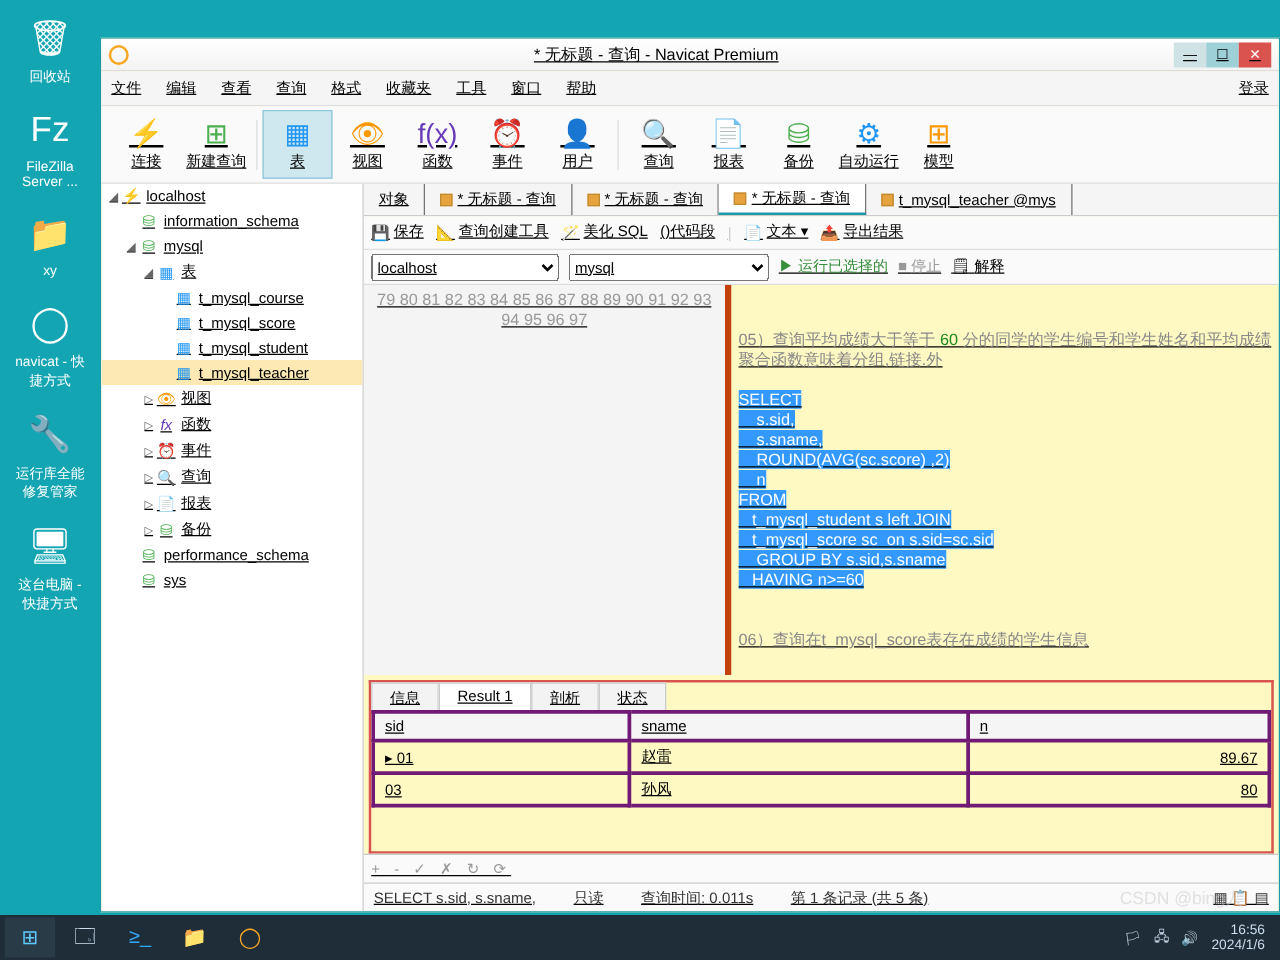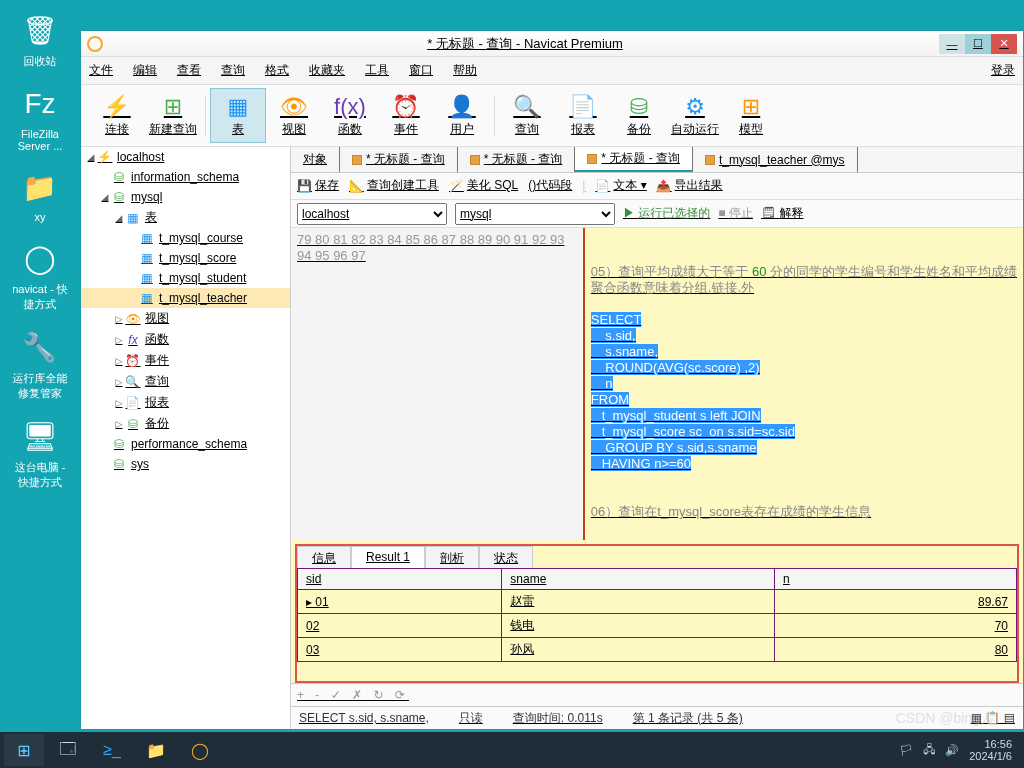--- a/index.html
+++ b/index.html
@@ -35,30 +35,30 @@
 .tabs { height: 26px; background: #f5f5f5; border-bottom: 1px solid #ccc; display: flex; }
 .tab { padding: 4px 12px; font-size: 12px; display: flex; align-items: center; gap: 4px; border-right: 1px solid #737373; cursor: pointer; }
 .tab.active { background: #fff; border-bottom: 2px solid #1c9aa8; }
 .tab .sq { width: 10px; height: 10px; background: #e6a23c; border: 1px solid #c08a30; }
 .toolbar2 { height: 28px; background: #fafafa; border-bottom: 1px solid #ddd; display: flex; align-items: center; padding: 0 6px; gap: 10px; font-size: 12px; }
 .toolbar2 .btn { cursor: pointer; display: flex; align-items: center; gap: 3px; }
 .connbar { height: 30px; background: #fafafa; border-bottom: 1px solid #ddd; display: flex; align-items: center; padding: 0 6px; gap: 8px; font-size: 12px; }
 .connbar select { height: 22px; font-size: 12px; }
 .connbar .sel1 { width: 150px; } .connbar .sel2 { width: 160px; }
 .editor { font-family: Consolas, monospace; font-size: 13px; line-height: 16px; display: flex; }
-.gutter { background: #f4f4f4; color: #999; text-align: left; padding: 4px 6px; border-right: 2px solid #c2410c; }
+.gutter { background: #f4f4f4; color: #999; text-align: center; padding: 4px 6px; border-right: 5px solid #c2410c; }
 .code { padding: 4px 6px; flex: 1; white-space: pre; }
 .code .comment { color: #888; } .code .num { color: #1a8a1a; }
 .code .sel { background: #3399ff; color: #fff; }
 .result-tabs { height: 24px; display: flex; border-bottom: 1px solid #ccc; margin: 4px 4px 0 4px; border: 2px solid #d9534f; border-bottom: none; }
 .result-tab { padding: 3px 14px; border: 1px solid #ccc; border-bottom: none; background: #f3f3f3; font-size: 12px; cursor: pointer; }
 .result-tab.active { background: #fff; }
 .result-grid { border: 2px solid #d9534f; border-top: none; margin: 0 4px; height: 120px; overflow: auto; font-size: 12px; }
 .result-grid table { border-collapse: collapse; width: 100%; }
-.result-grid th, .result-grid td { border: 1px solid #701a75; padding: 3px 8px; text-align: left; font-weight: normal; }
+.result-grid th, .result-grid td { border: 3px solid #701a75; padding: 3px 8px; text-align: left; font-weight: normal; }
 .result-grid th { background: #f5f5f5; }
 .result-footer { height: 24px; border-top: 1px solid #ccc; display: flex; align-items: center; padding: 0 6px; gap: 8px; font-size: 12px; background: #fafafa; }
 .statusbar { height: 24px; border-top: 1px solid #ccc; display: flex; align-items: center; padding: 0 8px; font-size: 12px; background: #fafafa; gap: 30px; text-align: center; }
 .statusbar span { color: #333; }
 .taskbar { position: absolute; left: 0; bottom: 0; width: 1024px; height: 36px; background: #1f2d38; display: flex; align-items: center; padding: 0 4px; }
 .taskbar .start { width: 40px; height: 32px; background: #2a3b48; display: flex; align-items: center; justify-content: center; color: #5ecaff; font-size: 16px; }
 .taskbar .item { width: 40px; height: 32px; display: flex; align-items: center; justify-content: center; color: #cde; font-size: 16px; margin-left: 4px; }
 .taskbar .tray { margin-left: auto; display: flex; align-items: center; gap: 10px; color: #cde; font-size: 11px; padding-right: 8px; }
 .green { color: #4caf50; }
 .watermark { position: absolute; right: 30px; bottom: 40px; color: rgba(200,200,200,0.5); font-size: 14px; pointer-events: none; }
@@ -355,25 +355,20 @@
                 <th>sid</th>
                 <th>sname</th>
                 <th>n</th>
               </tr>
               <tr>
                 <td>▸ 01</td>
                 <td>赵雷</td>
                 <td style="text-align:right">89.67</td>
               </tr>
               <tr>
-                <td>02</td>
-                <td>钱电</td>
-                <td style="text-align:right">70</td>
-              </tr>
-              <tr>
                 <td>03</td>
                 <td>孙风</td>
                 <td style="text-align:right">80</td>
               </tr>
             </tbody>
           </table>
       </div>
       <div class="result-footer">
         <span style="color:#999;letter-spacing:4px">+  -  ✓  ✗  ↻  ⟳</span>
       </div>

